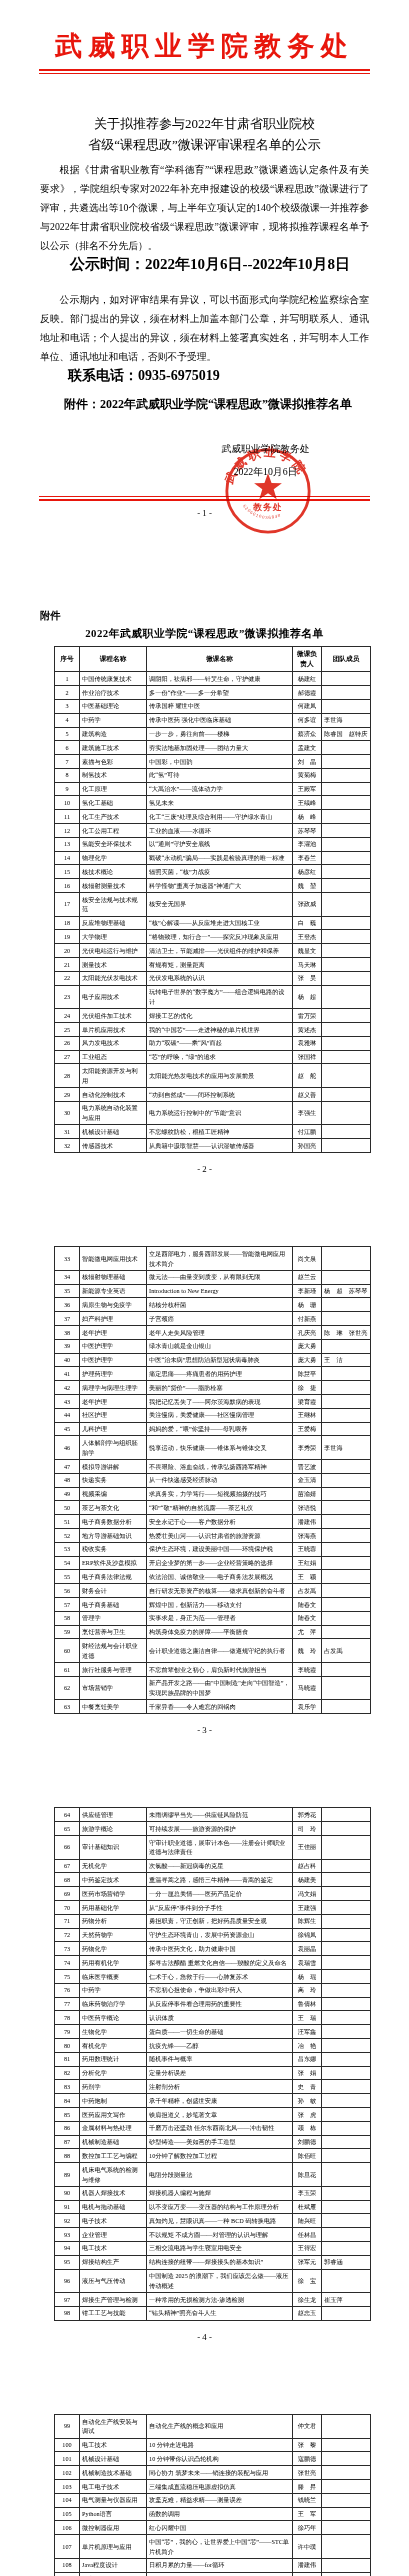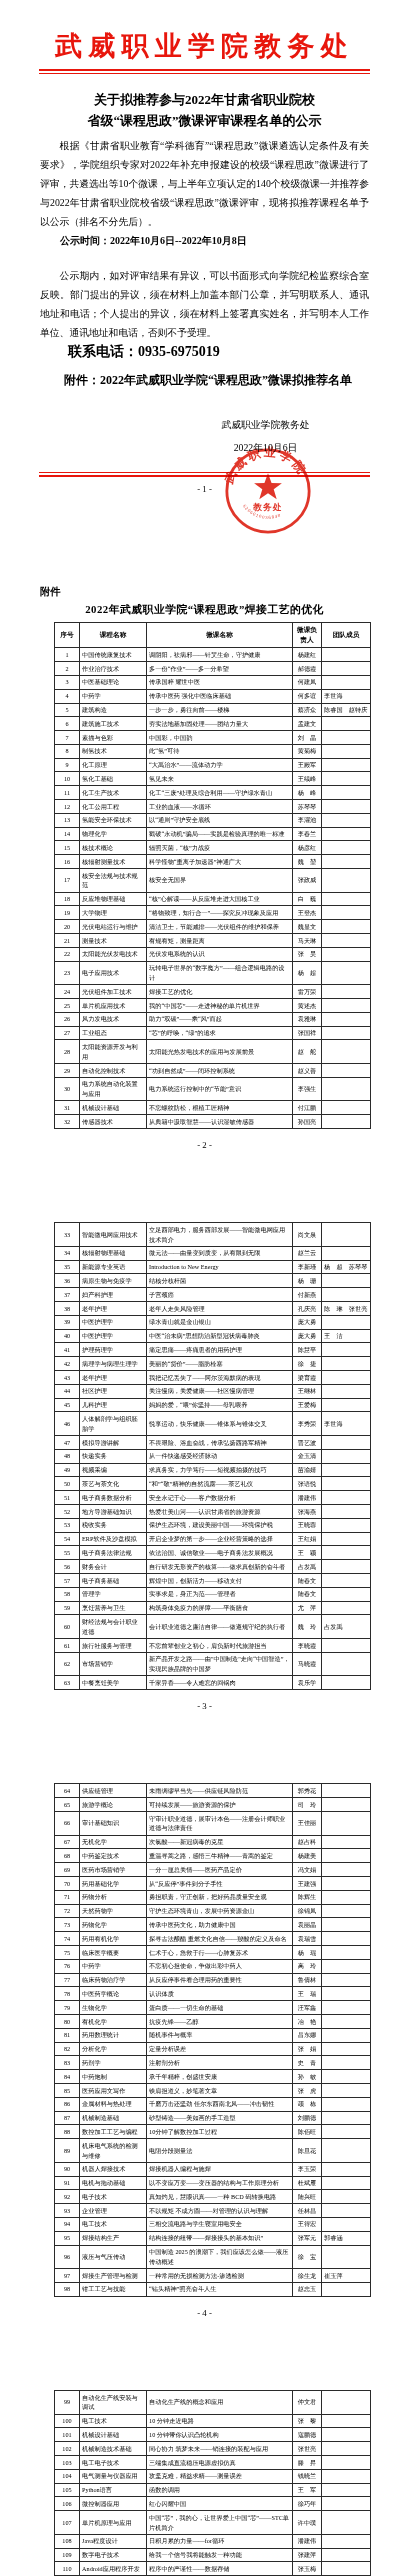--- a/index.html
+++ b/index.html
@@ -6,24 +6,24 @@
   body { width:409px; font-family:"Liberation Serif", serif; color:#000; }
   .page { position:relative; width:409px; min-height:3468px; background:#fff; overflow:hidden; }
 
   
   .letterhead { padding-top:31px; text-align:center; color:#e8160c; font-weight:bold;
                 font-size:27px; line-height:31px; letter-spacing:6.2px; white-space:nowrap; }
   .rule-top    { margin:7.2px 39px 0; border-top:2.6px solid #e8160c; border-bottom:1px solid #e8160c; height:2.1px; }
   .rule-bottom { margin:13.4px 39px 0; border-top:1px solid #e8160c; border-bottom:2.6px solid #e8160c; height:2.1px; }
 
   
-  .doc-title { margin:16px 31px 0; text-align:center; font-weight:bold; font-size:13px; line-height:20.6px; }
+  .doc-title { margin:40px 31px 0; text-align:center; font-weight:normal; font-size:13px; line-height:20.6px; }
   .para { margin:15.5px 40px 0; font-size:9.8px; line-height:19px; text-align:justify; text-indent:2em; }
   .para.first { margin-top:5px; }
-  .bold-line { margin:0 40px; font-size:10px; line-height:19px; font-weight:bold; text-indent:2em; }
+  .bold-line { margin:0 40px; font-size:15px; line-height:19px; font-weight:bold; text-indent:2em; }
   .contact { margin:0 40px; font-size:14px; line-height:19px; font-weight:bold; text-indent:2em; }
   .attach-note { margin:9.3px 40px 0; font-size:12px; line-height:19px; font-weight:bold; text-indent:2em; }
 
   .sign-block { margin-top:23px; text-align:center; transform:translateX(61px); font-size:9.8px; line-height:23px; }
 
   .seal { position:absolute; left:223px; top:446px; mix-blend-mode:multiply; opacity:.92; }
 
   .page-no { text-align:center; font-size:8.8px; font-family:"Liberation Serif", serif; margin-top:7.2px; }
   .seg-footer { text-align:center; font-size:8.8px; margin-top:11.3px; }
 
@@ -82,21 +82,21 @@
     <text class="seal-center" x="87.5" y="124" text-anchor="middle">教务处</text>
     <text class="seal-code">
       <textPath href="#sealArcBottom" startOffset="8%">6206010036840</textPath>
     </text>
   </svg>
 
   <div class="rule-bottom"></div>
   <div class="page-no">- 1 -</div>
 
   <div class="appendix-label">附件</div>
-  <div class="table-title">2022年武威职业学院“课程思政”焊接工艺的优化</div>
+  <div class="table-title">2022年武威职业学院“课程思政”微课拟推荐名单</div>
 
   <div id="table-area">
       <table class="course-table">
         <colgroup>
           <col class="c0">
           <col class="c1">
           <col class="c2">
           <col class="c3">
           <col class="c4">
         </colgroup>

